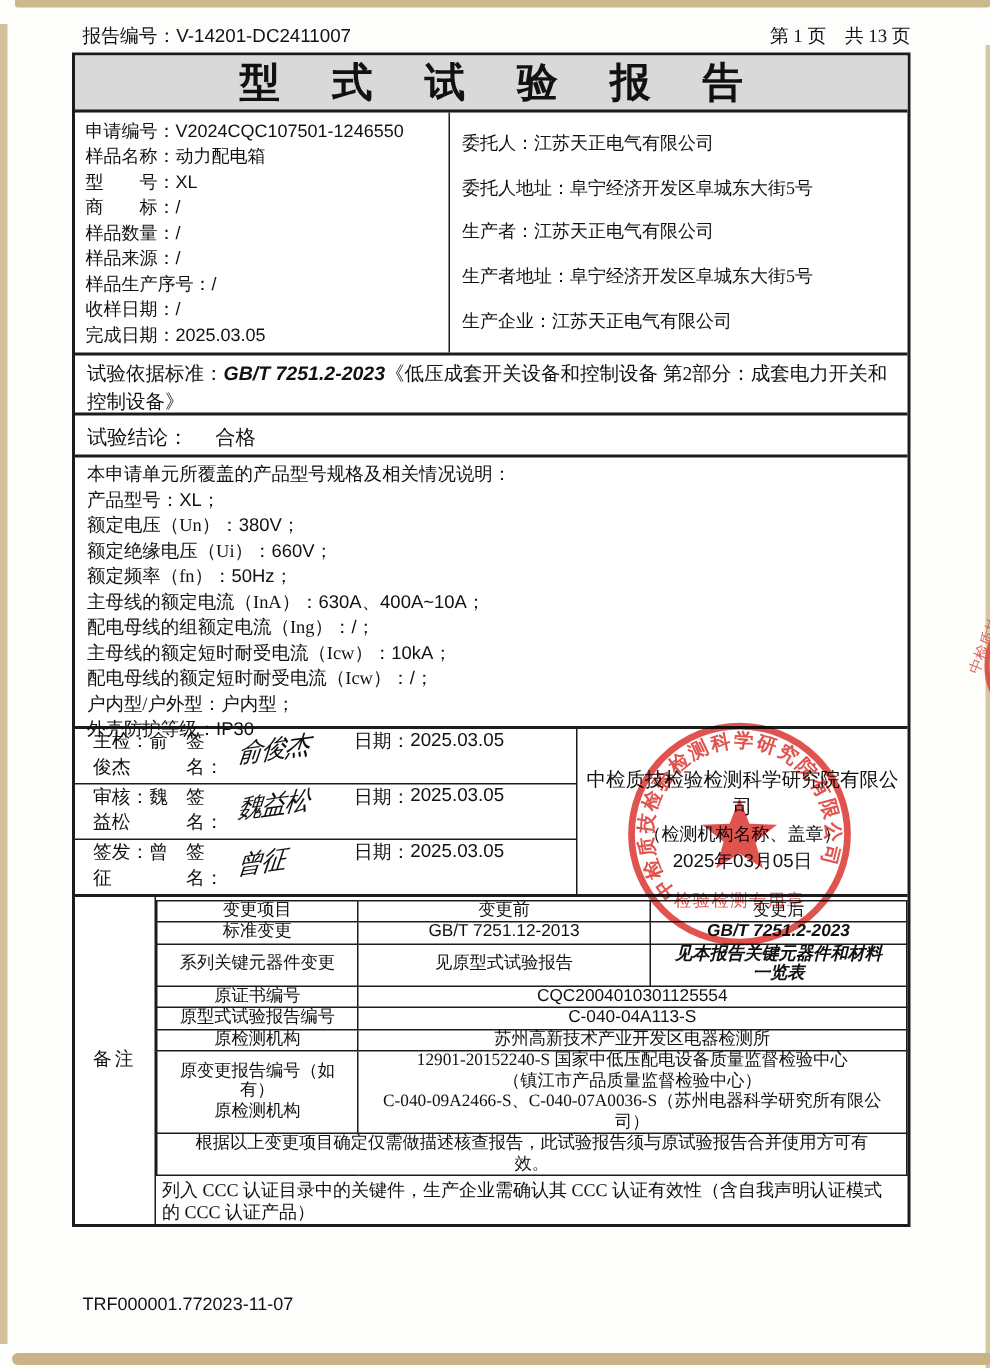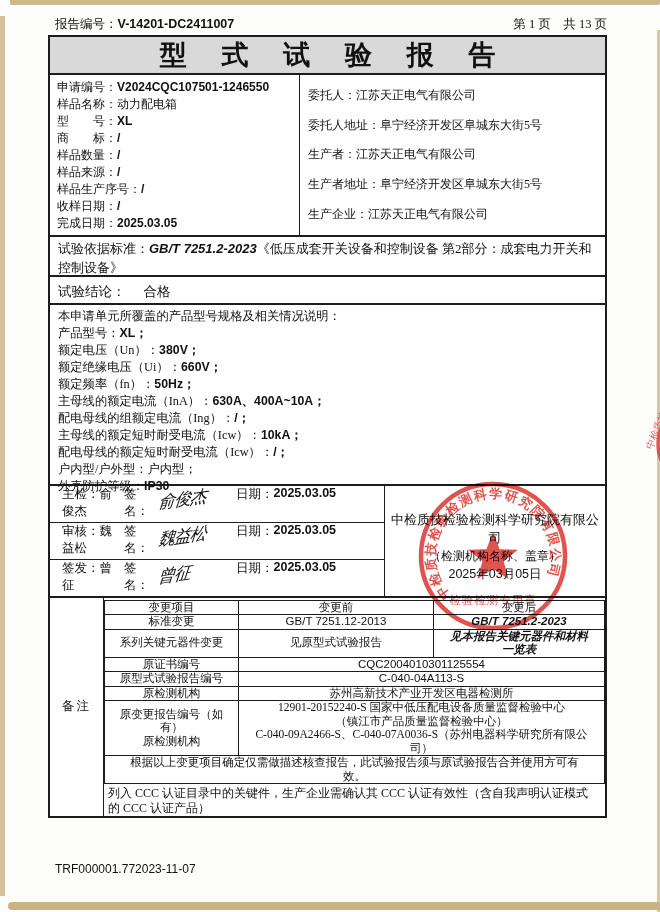--- a/index.html
+++ b/index.html
@@ -27,21 +27,21 @@
     height:43px; background:#d9d9d9; border-bottom:2px solid #1c1c1c;
     display:flex; align-items:center; justify-content:center;
     font-size:27px; font-weight:bold; letter-spacing:14px; text-indent:14px;text-align:center;
   }
   .sec { border-bottom:2px solid #1c1c1c; }
   .info { height:172px; display:flex; }
   .info-l { width:250px; border-right:1.5px solid #1c1c1c; padding:4px 0 3px 7px;
             display:flex; flex-direction:column; justify-content:space-between; font-size:12px; }
   .info-r { flex:1; padding:6px 0 6px 8px; display:flex; flex-direction:column;
             justify-content:space-around; font-size:12px; }
-  .val { font-family:"Liberation Sans", sans-serif;font-weight:bold; }
+  .val { font-family:"Liberation Sans", sans-serif; }
   .line { white-space:nowrap; }
 
   .standard { height:40px; font-size:13px; line-height:19px; padding:2px 8px 0 8px; }
   .bi { font-weight:bold; font-style:italic; font-family:"Liberation Sans", sans-serif; }
   .conclusion { height:31px; font-size:13.5px; padding:6px 8px 0 8px; }
   .conclusion .cv { margin-left:18px; }
 
   .product { height:181px; font-size:12.3px; padding:3px 8px 0 8px;
              display:flex; flex-direction:column; justify-content:space-between; }
 

